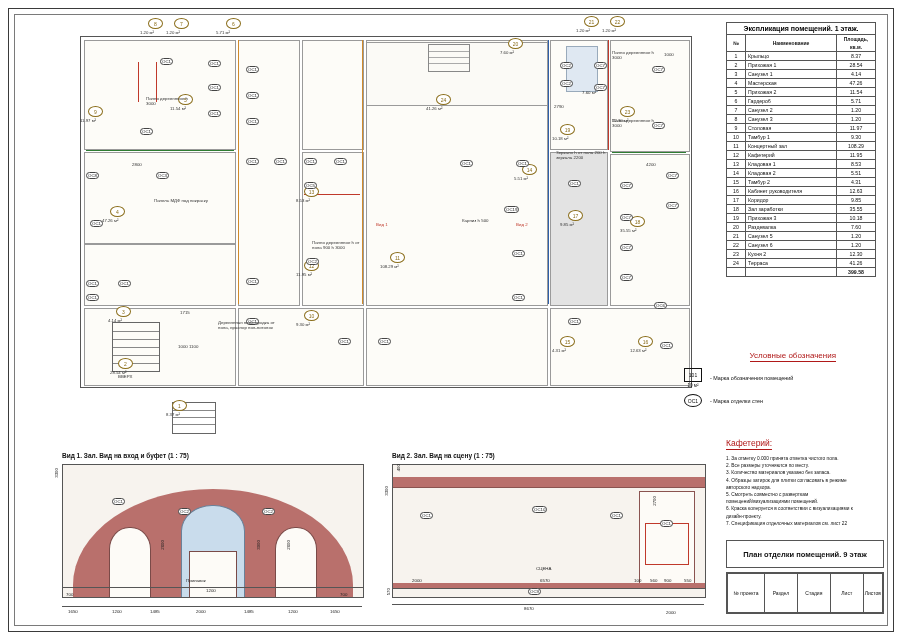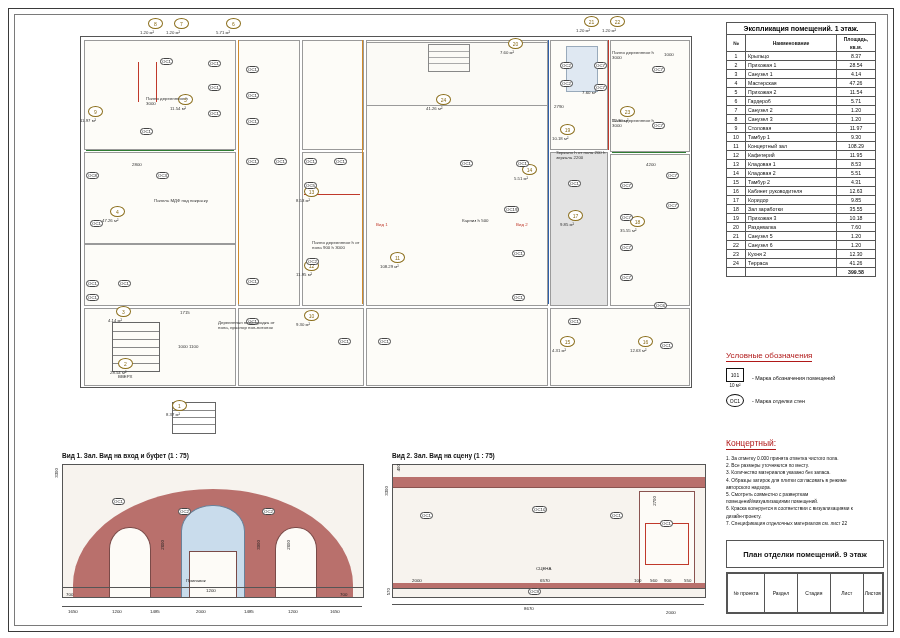--- a/index.html
+++ b/index.html
@@ -457,37 +457,37 @@
           </tr>
           <tr class="tot">
             <td class="num"></td>
             <td class="nm"></td>
             <td class="area">399.58</td>
           </tr>
         </tbody>
     </table>
   </div>
 
-  <div class="panel" style="left:726px;top:344px;width:152px;">
+  <div class="panel" style="left:684px;top:344px;width:152px;text-align:right;">
     <div class="legend-title">Условные обозначения</div>
     <div class="legend-row">
       <div style="display:flex;flex-direction:column;align-items:center;">
         <div class="mark-sq">101</div>
         <div class="legend-sub">10 м²</div>
       </div>
       <div>- Марка обозначения помещений</div>
     </div>
     <div class="legend-row">
       <div class="mark-ov">ОС1</div>
       <div>- Марка отделки стен</div>
     </div>
   </div>
 
   <div class="panel" style="left:726px;top:432px;width:156px;">
-    <div class="notes-title">Концертный:</div>
+    <div class="notes-title">Кафетерий:</div>
     <div class="notes" id="notes-body">
         <div>1. За отметку 0.000 принята отметка чистого пола.</div>
         <div>2. Все размеры уточняются по месту.</div>
         <div>3. Количество материалов указано без запаса.</div>
         <div>4. Образцы затирок для плитки согласовать в режиме</div>
         <div>    авторского надзора.</div>
         <div>5. Смотреть совместно с разверткам</div>
         <div>    помещений/визуализациями помещений.</div>
         <div>6. Краска колеруется в соответствии с визуализациями к</div>
         <div>    дизайн-проекту.</div>

